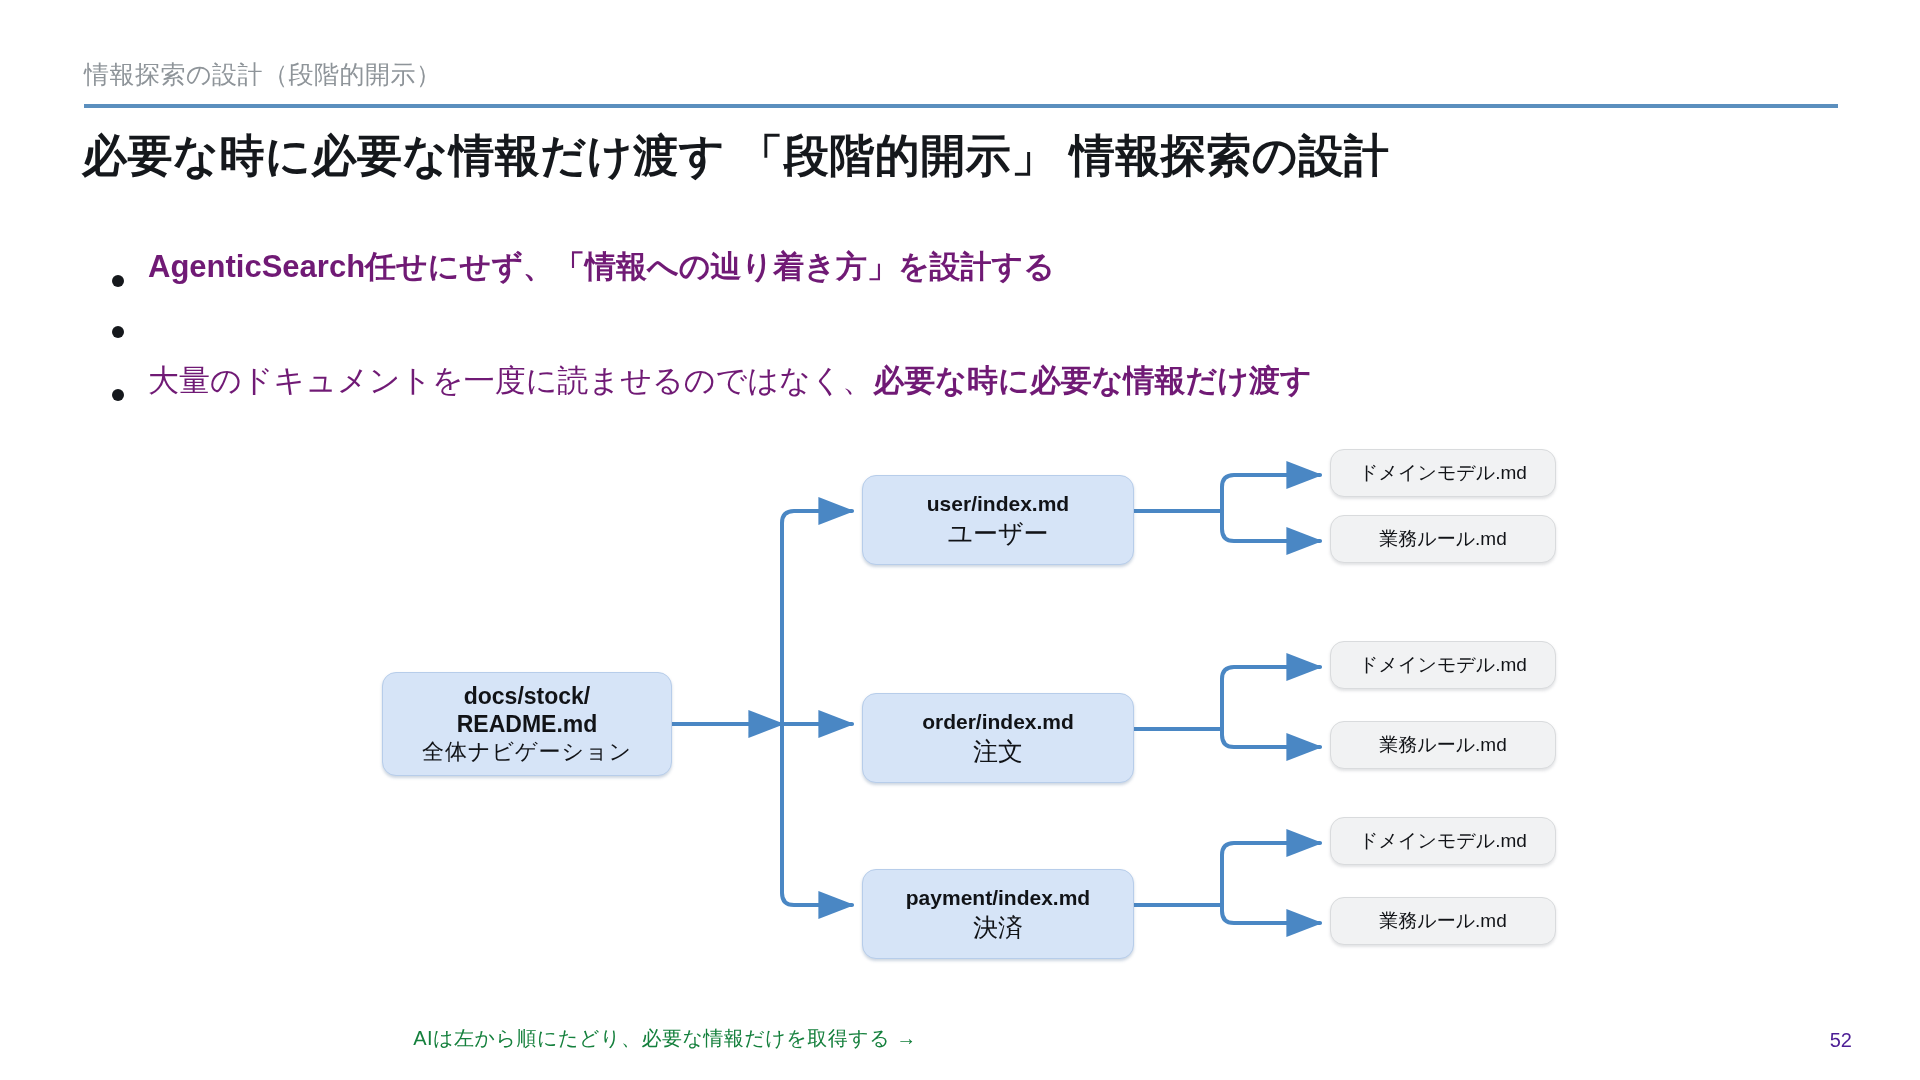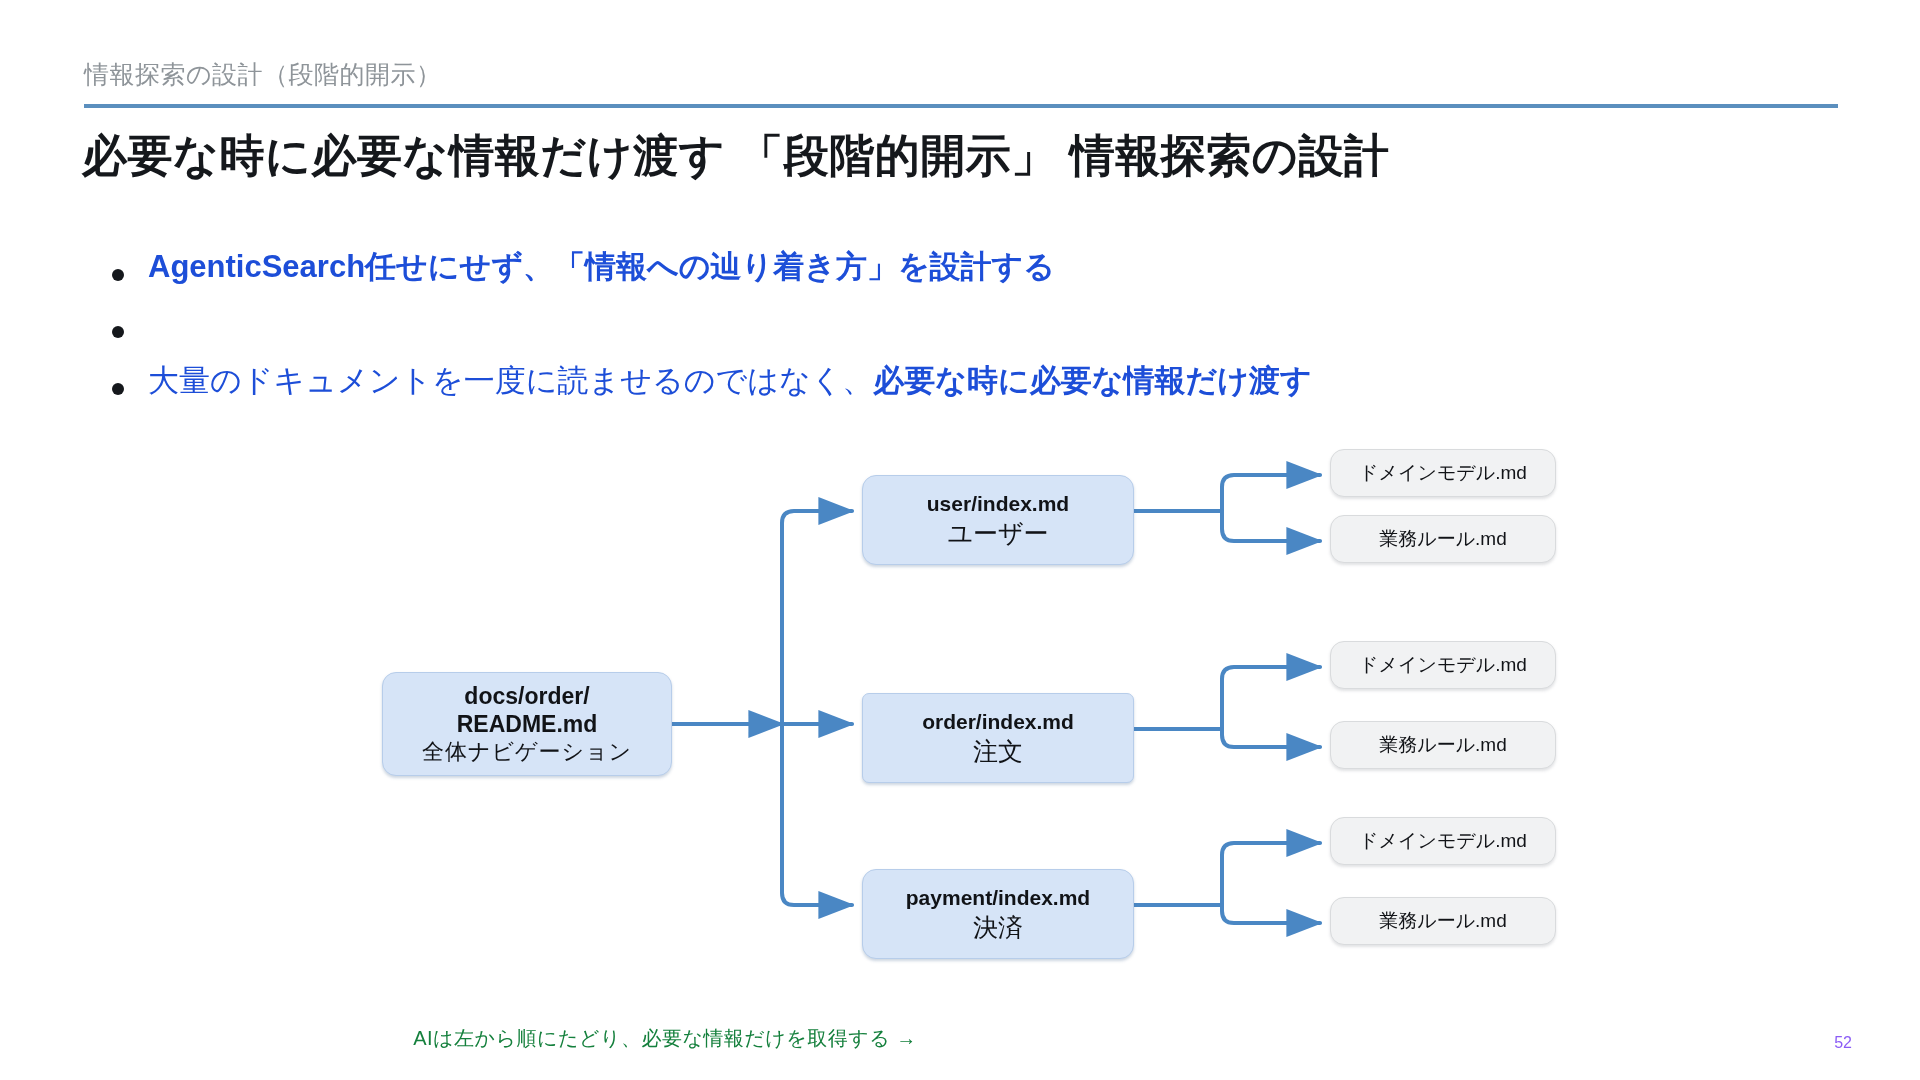--- a/index.html
+++ b/index.html
@@ -53,25 +53,25 @@
 
   
   .bullets {
     position: absolute;
     left: 112px;
     top: 248px;
     width: 1700px;
   }
   .bullet {
     display: flex;
-    align-items: center;
+    align-items: flex-end;
     margin-bottom: 24px;
     font-size: 31px;
     line-height: 1.25;
-    color: #1d4ed8;
+    color: #701a75;
   }
   .bullet .dot {
     flex: 0 0 auto;
     width: 12px;
     height: 12px;
     border-radius: 50%;
     background: #15181c;
     margin: 15px 24px 0 0;
   }
   .bullet .btxt { white-space: nowrap; }
@@ -120,21 +120,21 @@
   }
 
   .node.root { left: 382px; top: 217px; width: 290px; height: 104px; }
   .node.root .n1 { font-size: 23px; }
   .node.root .n2 { font-size: 22px; letter-spacing: 1px; }
 
   .node.mid { left: 862px; width: 272px; height: 90px; }
   .node.mid .n1 { font-size: 21px; }
   .node.mid .n2 { font-size: 25px; }
   .node.mid.m1 { top: 20px; }
-  .node.mid.m2 { top: 238px; border-radius: 7px; }
+  .node.mid.m2 { top: 238px; }
   .node.mid.m3 { top: 414px; }
 
   .node.leaf { left: 1330px; width: 226px; height: 48px; }
   .node.leaf .n1 { font-size: 19px; font-weight: normal; }
   .node.leaf.l1 { top: -6px; }
   .node.leaf.l2 { top: 60px; }
   .node.leaf.l3 { top: 186px; }
   .node.leaf.l4 { top: 266px; }
   .node.leaf.l5 { top: 362px; }
   .node.leaf.l6 { top: 442px; }
@@ -148,22 +148,22 @@
     font-size: 20px;
     font-weight: normal;
     color: #15803d;
     letter-spacing: .5px;
   }
 
   .page-number {
     position: absolute;
     right: 68px;
     bottom: 28px;
-    font-size: 16px;
-    color: #8b5cf6;
+    font-size: 20px;
+    color: #4c1d95;
     text-align: center;
   }
 </style>
 </head>
 <body>
 
 <div class="slide">
 
   <div class="eyebrow">情報探索の設計（段階的開示）</div>
   <div class="header-rule"></div>
@@ -214,21 +214,21 @@
         <path d="M1222 274 V224 Q1222 212 1234 212 H1320" marker-end="url(#arw)"></path>
         <path d="M1222 274 V280 Q1222 292 1234 292 H1320" marker-end="url(#arw)"></path>
 
         <path d="M1134 450 H1222"></path>
         <path d="M1222 450 V400 Q1222 388 1234 388 H1320" marker-end="url(#arw)"></path>
         <path d="M1222 450 V456 Q1222 468 1234 468 H1320" marker-end="url(#arw)"></path>
       </g>
     </svg>
 
     <div class="node blue root">
-      <div class="n1">docs/order/</div>
+      <div class="n1">docs/stock/</div>
       <div class="n1">README.md</div>
       <div class="n2">全体ナビゲーション</div>
     </div>
 
     <div class="node blue mid m1">
       <div class="n1">user/index.md</div>
       <div class="n2">ユーザー</div>
     </div>
 
     <div class="node blue mid m2">

